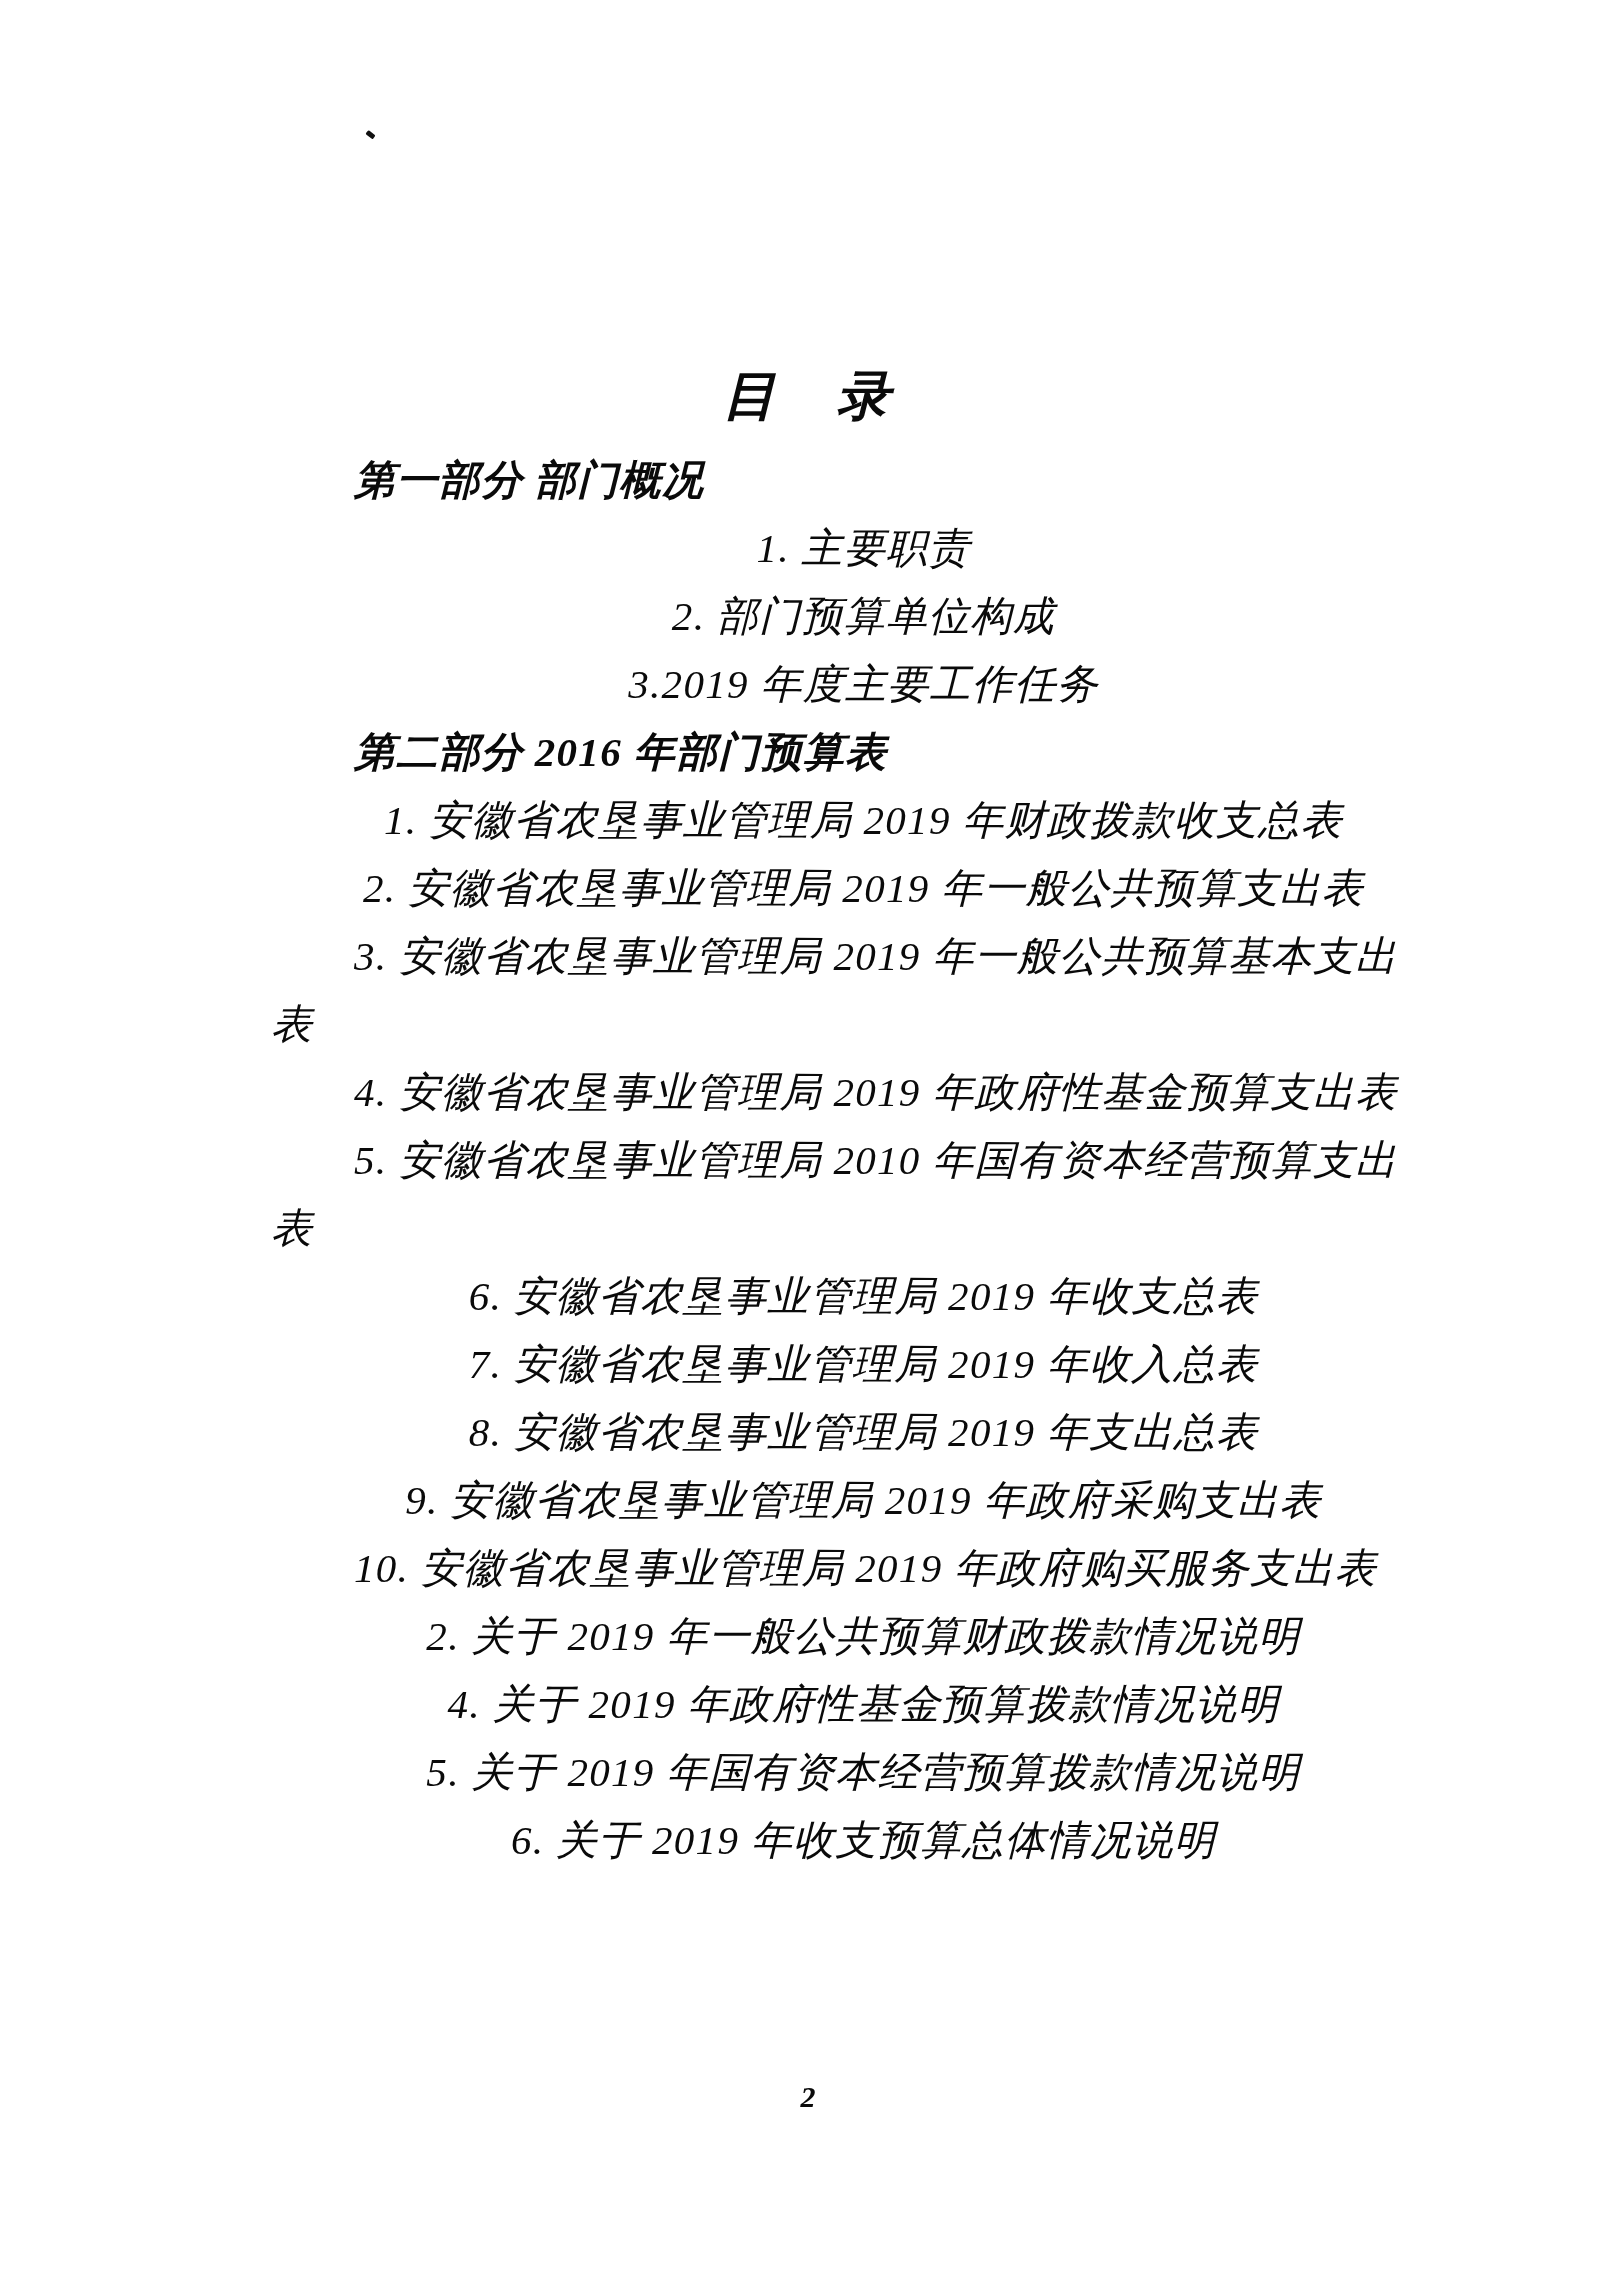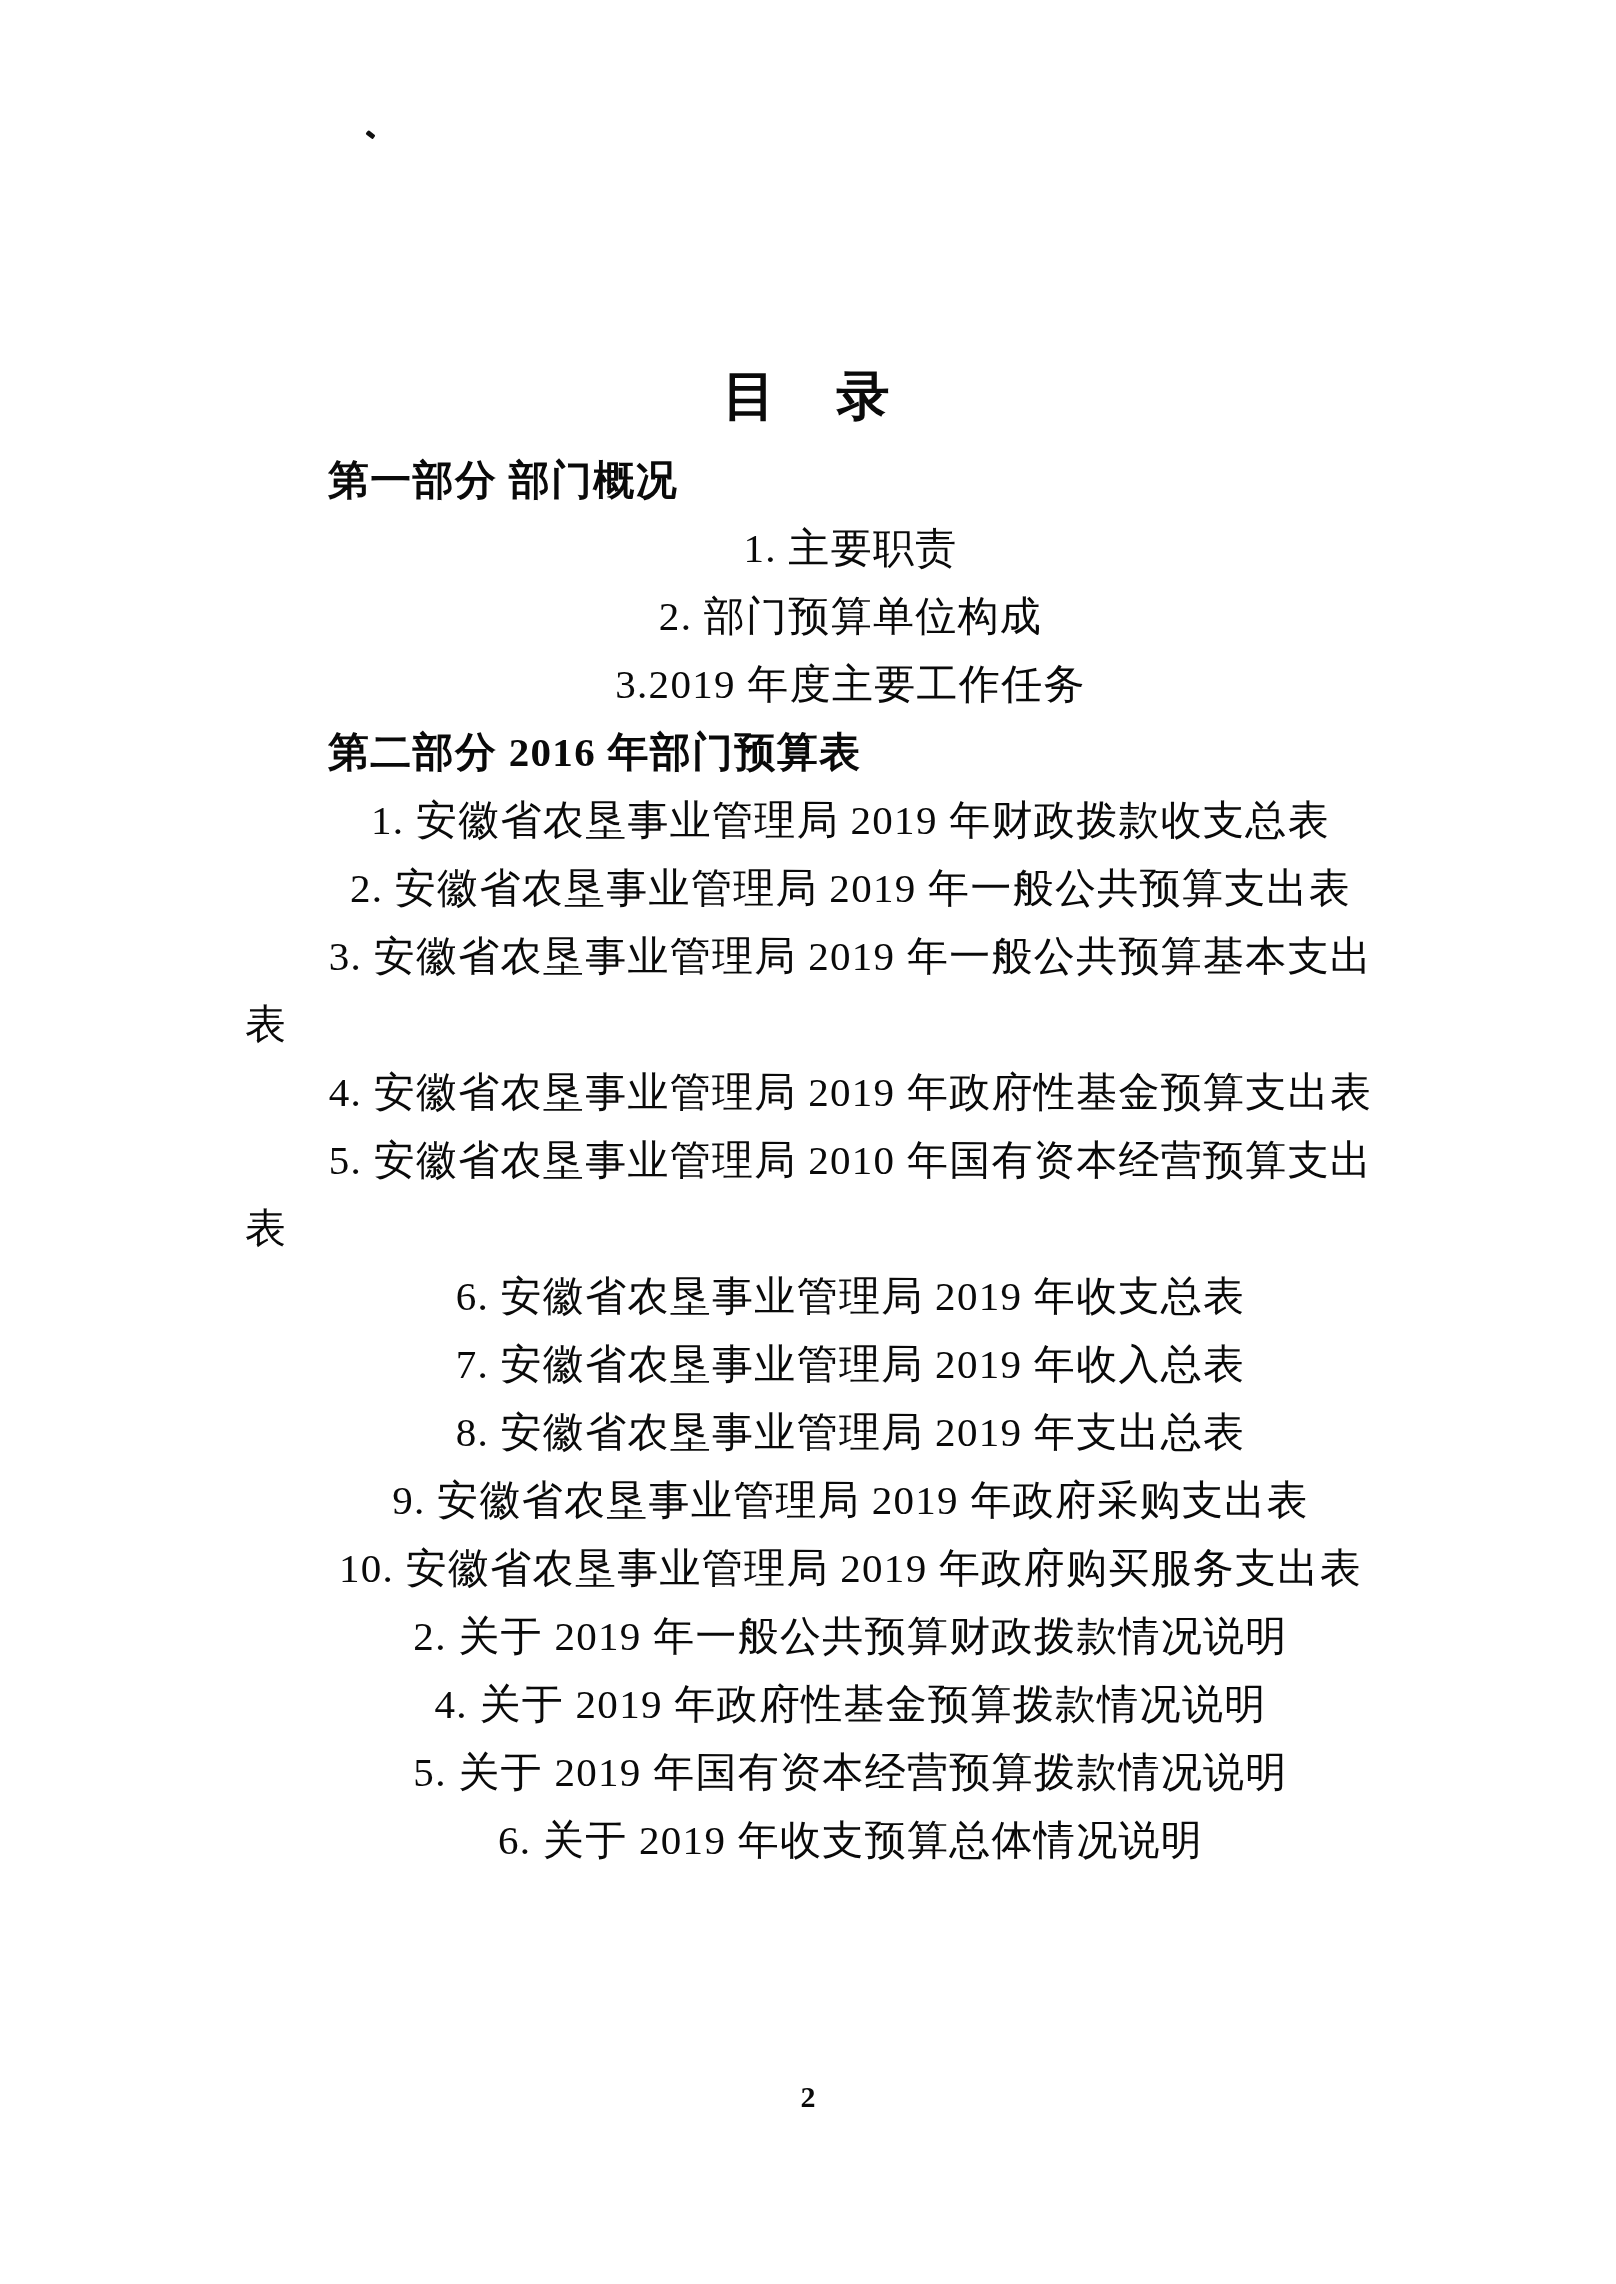--- a/index.html
+++ b/index.html
@@ -8,20 +8,21 @@
     background: #9a9a9a;
   }
   .page {
     position: relative;
     width: 1616px;
     height: 2284px;
     background: #ffffff;
     font-family: "Liberation Serif", "DejaVu Serif", serif;
     color: #0a0a0a;
     overflow: hidden;
+    font-style: italic;
   }
   
   .speck {
     position: absolute;
     left: 366px;
     top: 132px;
     width: 8.5px;
     height: 5.2px;
     background: #111;
     border-radius: 1.3px;
@@ -44,20 +45,21 @@
     left: 245px;
     top: 446px;
     width: 1128px;
   }
   .toc .line {
     height: 68px;
     line-height: 68px;
     font-size: 41px;
     white-space: pre;
     letter-spacing: 1.3px;
+    margin-left: 26px;
   }
   .toc .line.heading {
     font-weight: 700;
     padding-left: 83px;
   }
   .toc .line.item {
     padding-left: 83px;
     text-align: center;
   }
   .toc .line.cont {

